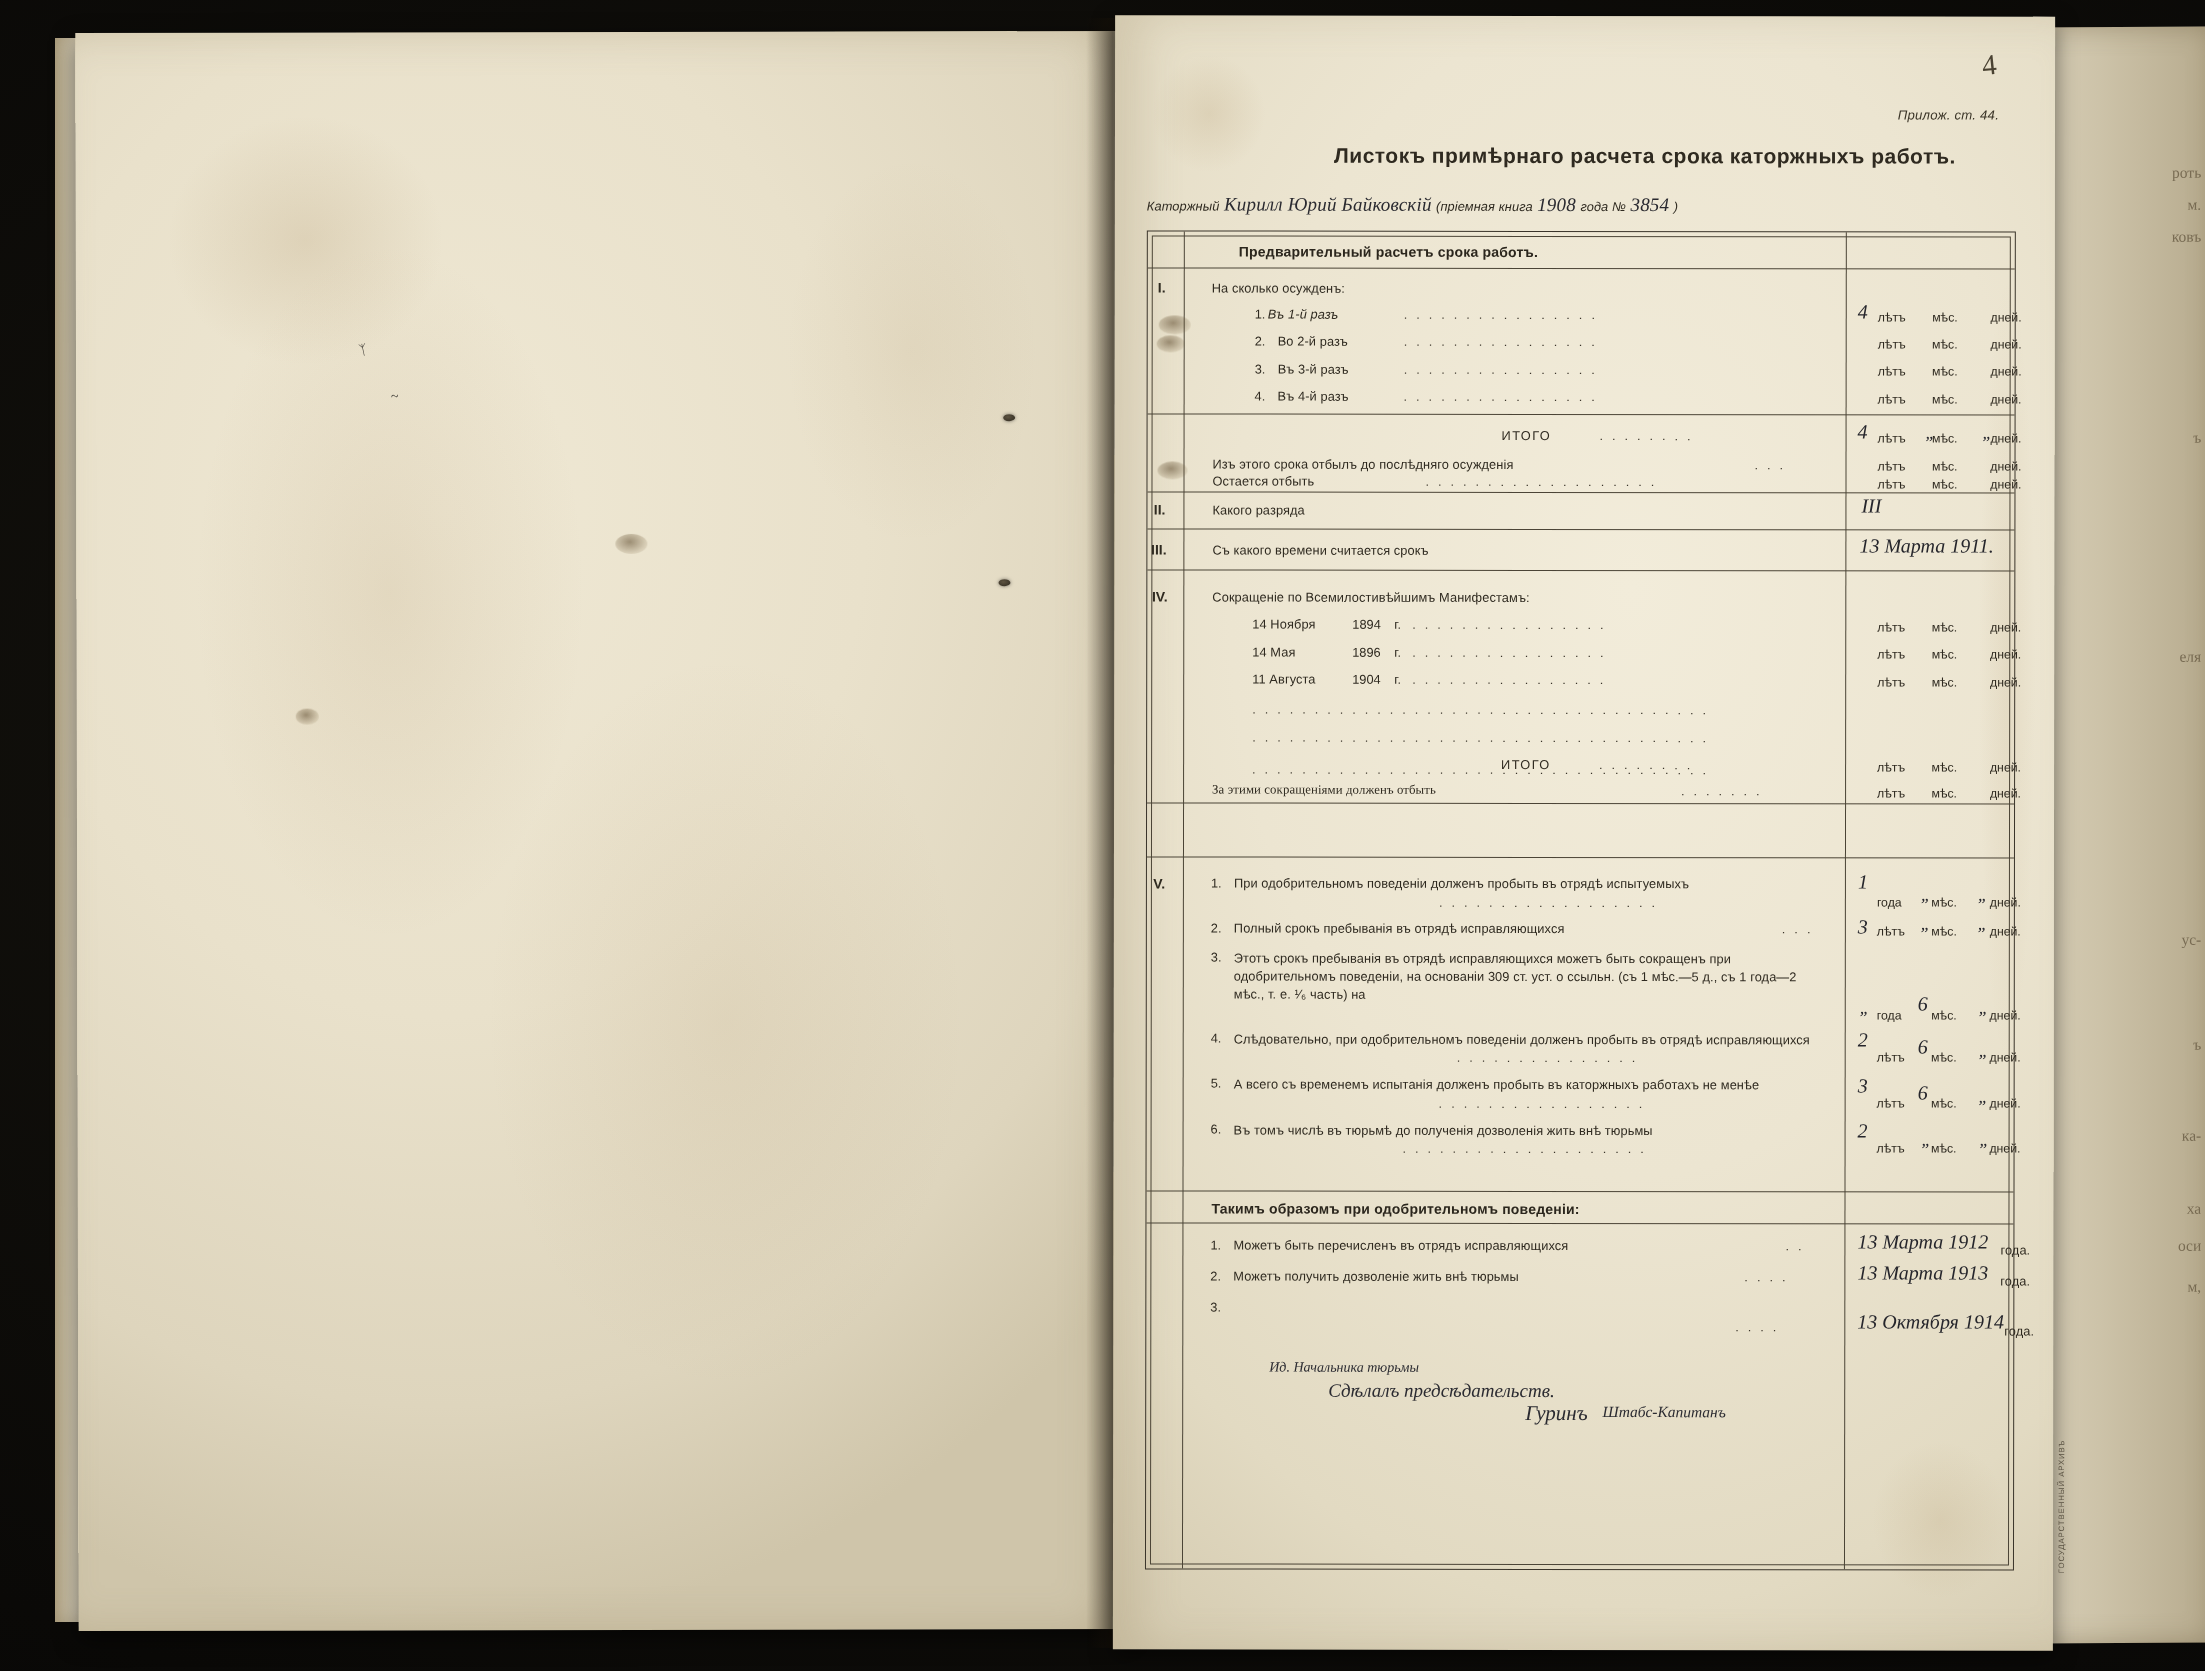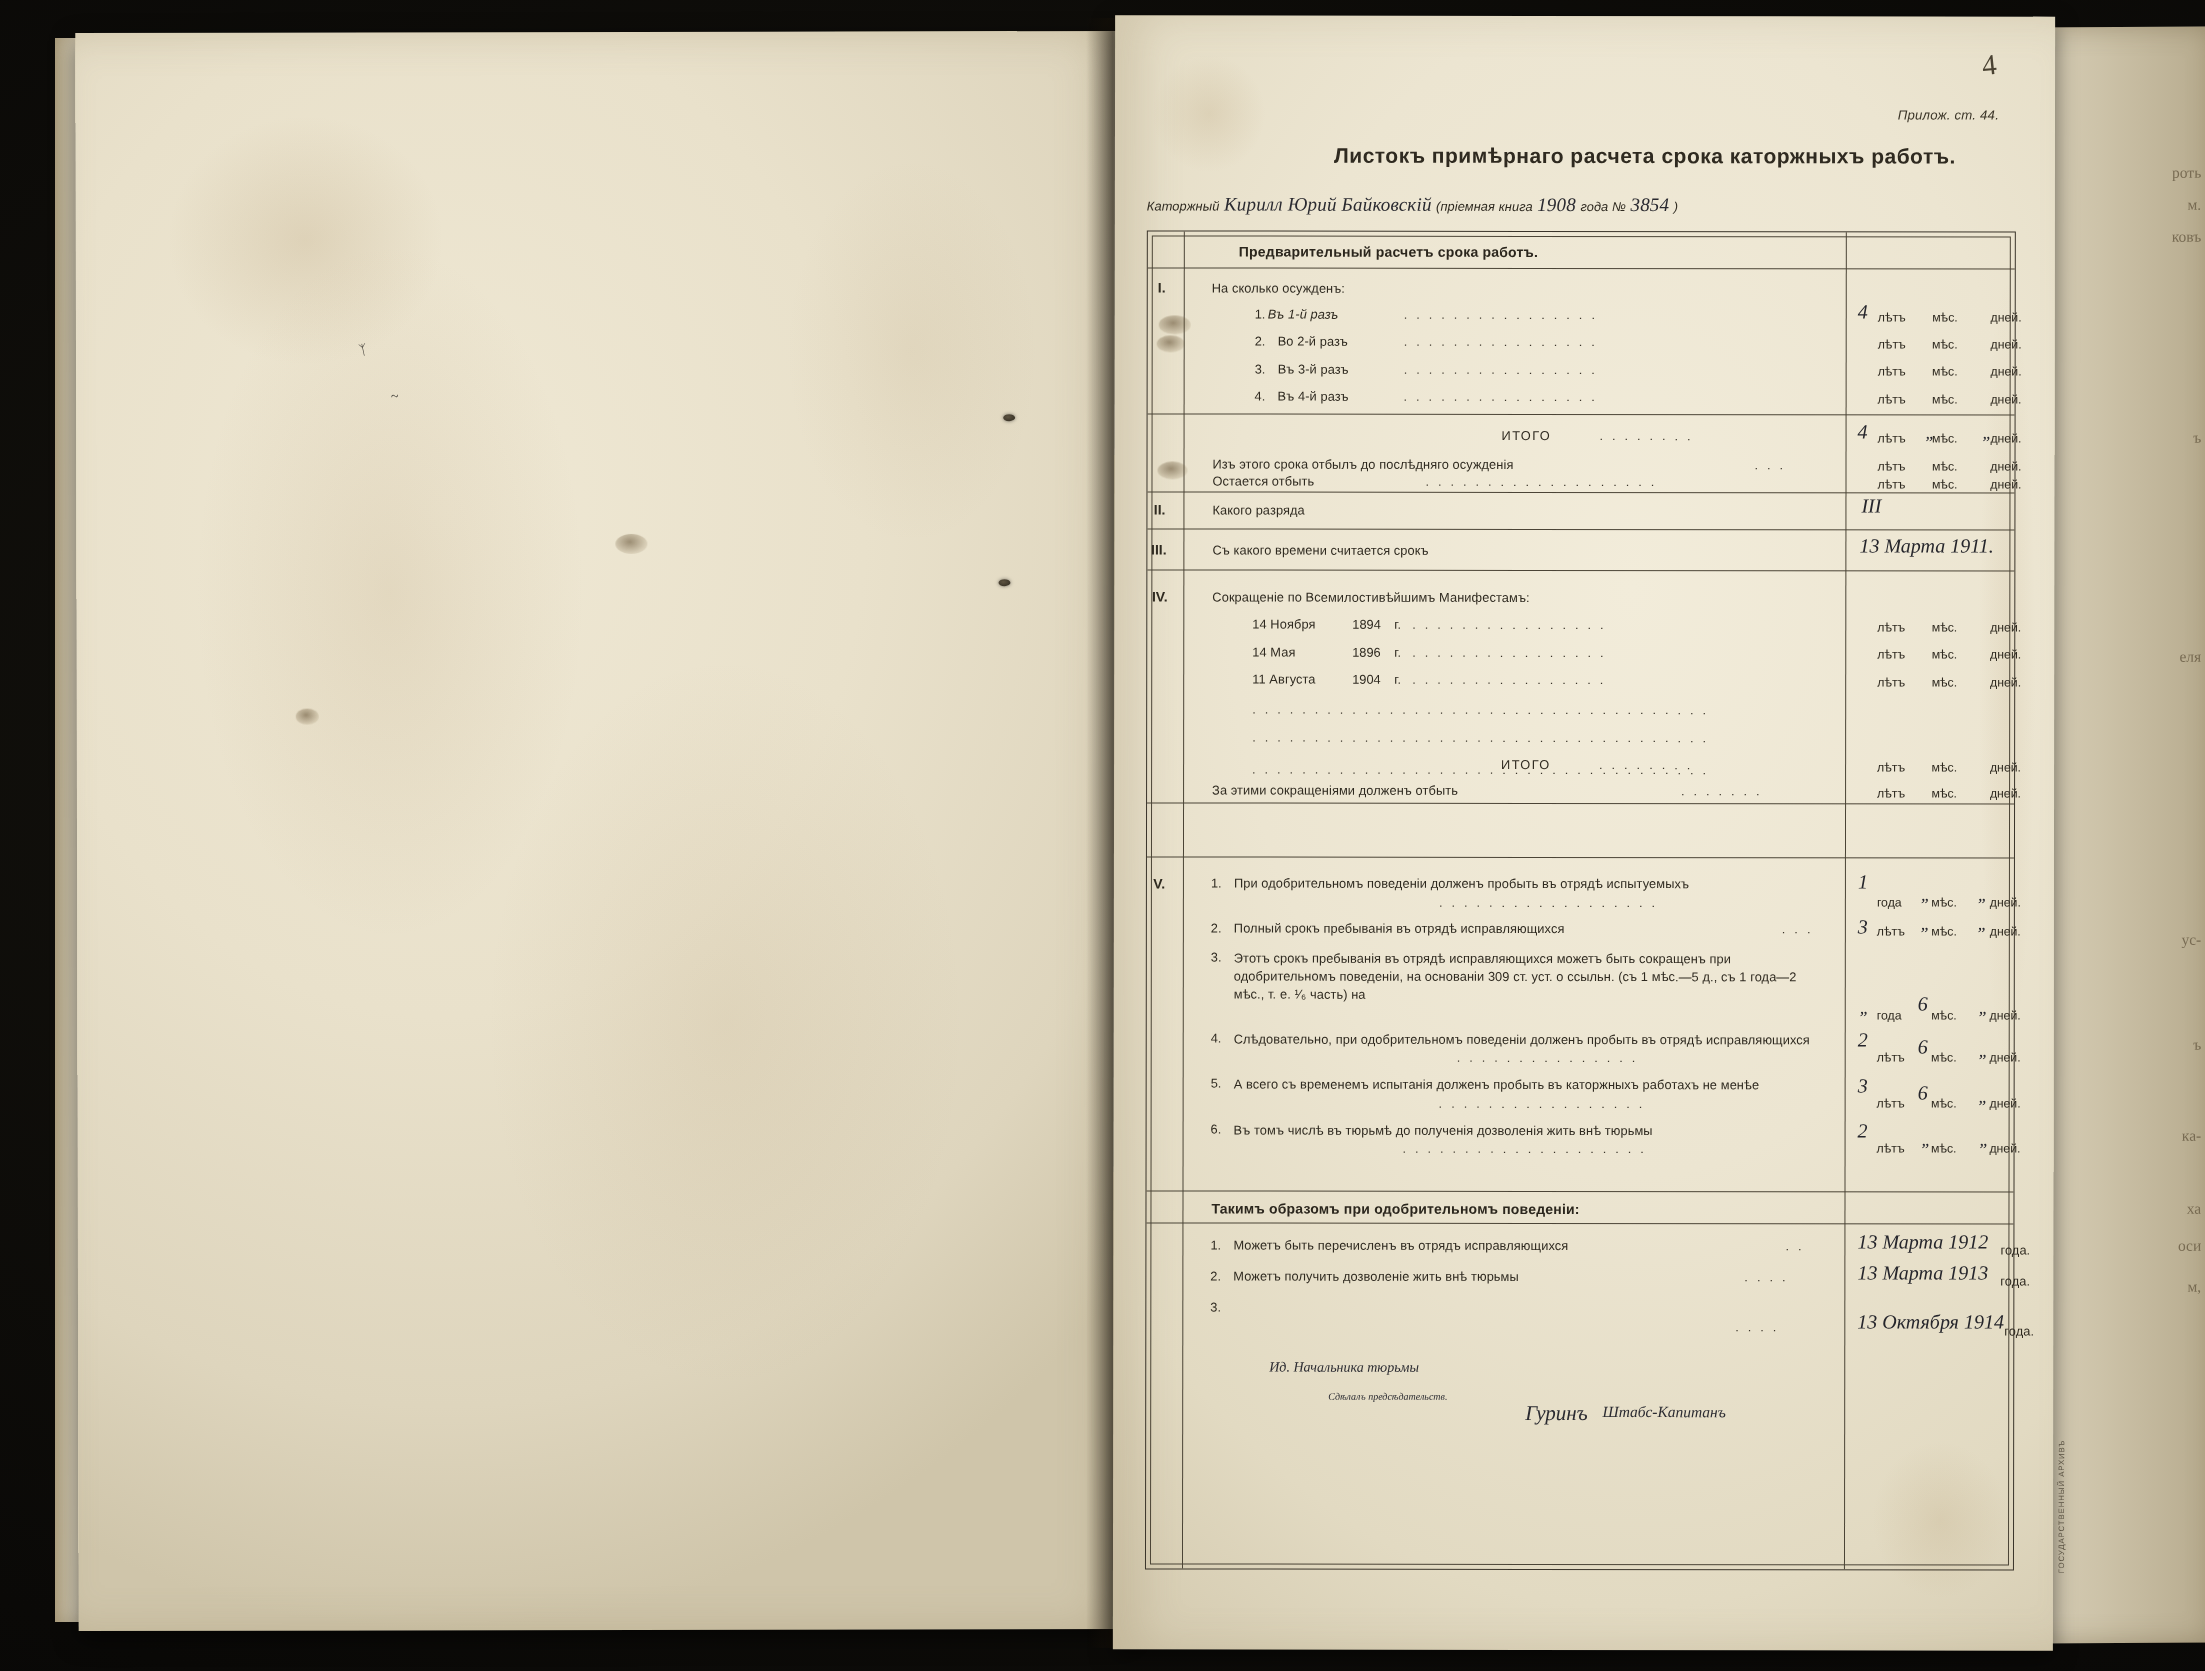--- a/index.html
+++ b/index.html
@@ -142,21 +142,21 @@
     position:absolute; font-family:"Liberation Serif", serif; font-style:italic;
     font-size:20px; color:#26262c;
   }
   .fill.small { font-size:17.3px; }
 
   .sig-block {
     position:absolute; left:73px; top:1484px; width:685px;
     font-family:"Liberation Serif", serif; color:#2b2b31;
   }
   .sig-line1 { font-size:14px; font-style:italic; }
-  .sig-line2 { font-size:10px; font-style:italic; margin-left:59px; margin-top:15px; }
+  .sig-line2 { font-size:19px; font-style:italic; margin-left:59px; margin-top:4px; }
   .sig-line3 { font-size:15.5px; font-style:italic; margin-left:105px; margin-top:0.9px;text-align:center; }
   .sig-name { font-size:21px; font-style:italic; margin-left:256px; margin-top:-20px; }
 
   .vert-stamp {
     position:absolute; right:-12.8px; bottom:78px;
     writing-mode:vertical-rl; transform:rotate(180deg);
     font-family:"Liberation Sans", sans-serif; font-size:7.8px; letter-spacing:0.9px; color:#5a5242;
   }
 
   .smallmark { position:absolute; font-family:"Liberation Serif", serif; font-size:13.7px; color:#44403a; }
@@ -347,21 +347,21 @@
       <div class="dots" style="left:105px; top:530px;">. . . . . . . . . . . . . . . . . . . . . . . . . . . . . . . . . . . . .</div>
 
       <div class="lbl" style="left:354px; top:525px; letter-spacing:1.4px;">ИТОГО</div>
       <div class="dots" style="left:452px; top:525px;">. . . . . . . .</div>
       <div class="units" style="left:730px; top:528px;">
         <span class="u1">лѣтъ</span>
         <span class="u2">мѣс.</span>
         <span class="u3">дней.</span>
       </div>
 
-      <div class="lbl" style="left:65px; top:551px;">За этими сокращеніями долженъ отбыть</div>
+      <div class="lbl" style="left:65px; top:551px;font-family:Liberation Serif, serif;">За этими сокращеніями долженъ отбыть</div>
       <div class="dots" style="left:534px; top:551px;">. . . . . . .</div>
       <div class="units" style="left:730px; top:554px;">
         <span class="u1">лѣтъ</span>
         <span class="u2">мѣс.</span>
         <span class="u3">дней.</span>
       </div>
 
       <div class="rn" style="left:6.4px; top:644px;">V.</div>
 
       <div class="num" style="left:64px; top:644px;">1.</div>

